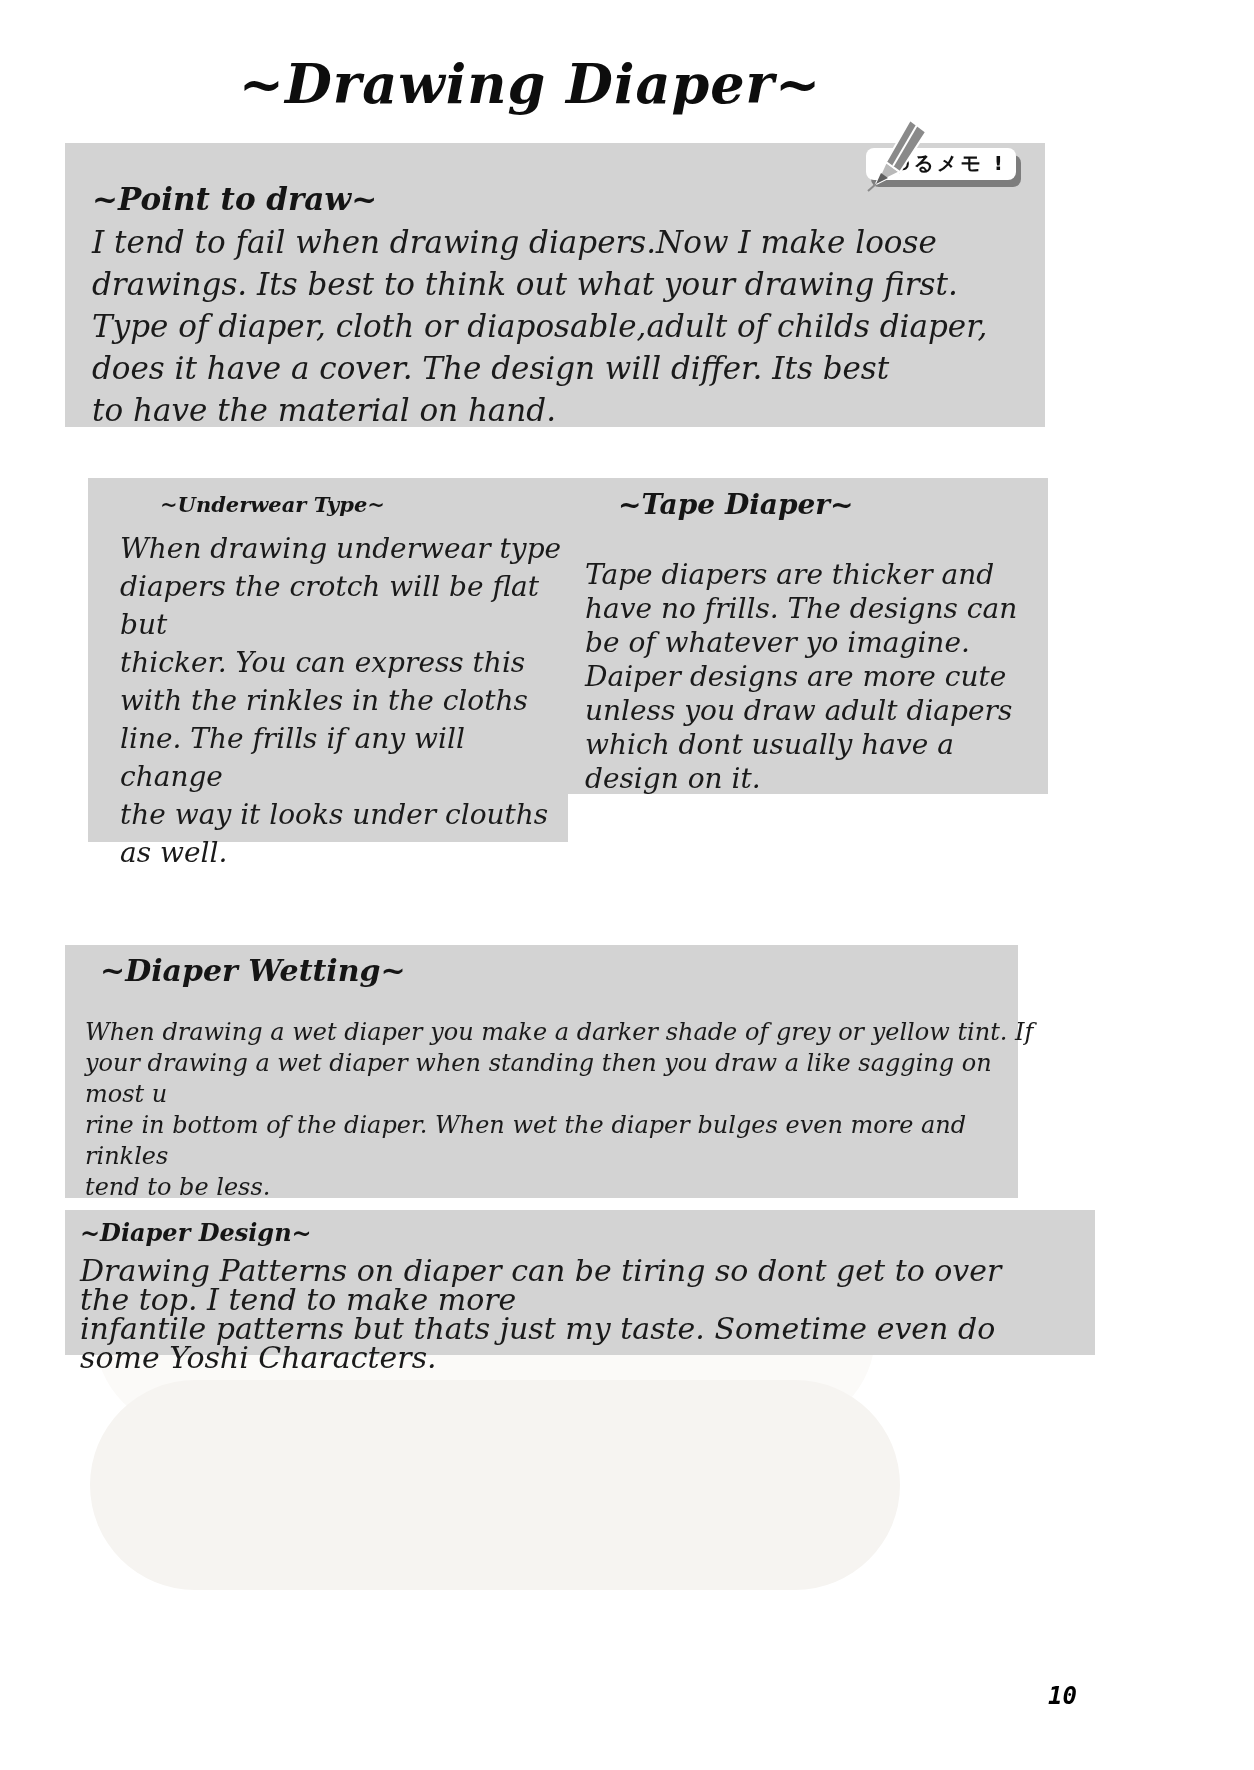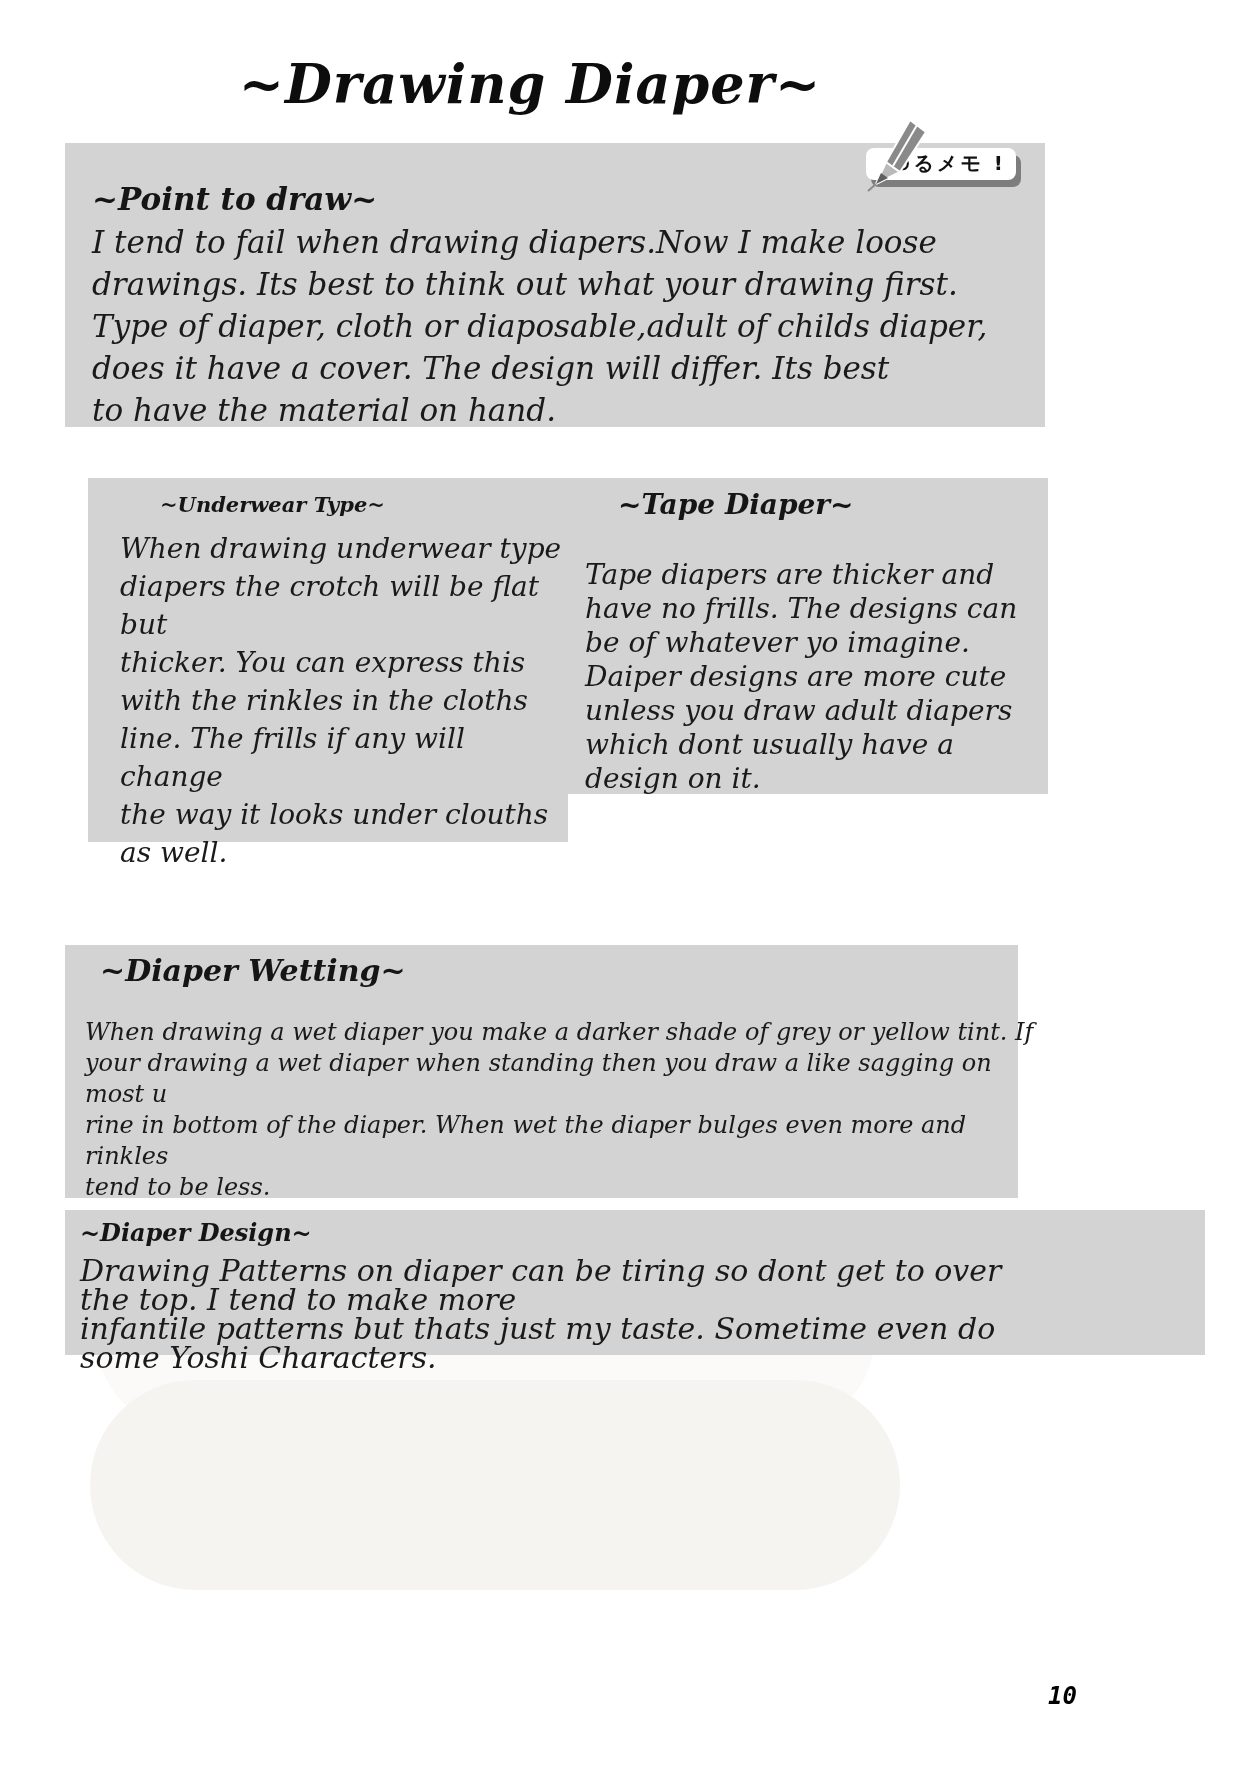--- a/index.html
+++ b/index.html
@@ -23,21 +23,21 @@
     color: #0d0d0d;
   }
   .graybox {
     position: absolute;
     background: #d3d3d3;
   }
   .box-point   { top: 143px; left: 65px;  width: 980px; height: 284px; }
   .box-under   { top: 478px; left: 68px;  width: 480px; height: 364px; margin-left: 20px; }
   .box-tape    { top: 478px; left: 560px; width: 488px; height: 316px; }
   .box-wetting { top: 945px; left: 65px;  width: 953px; height: 253px; }
-  .box-design  { top: 1210px; left: 65px; width: 1140px; height: 145px; }
+  .box-design  { top: 1210px; left: 65px; width: 1030px; height: 145px; }
 
   .heading { font-style: italic; font-weight: bold; color: #151515; }
   .body-text {
     font-style: italic;
     white-space: pre-line;
     color: #1a1a1a;
   }
 
   .h-point   { position: absolute; top: 38px; left: 27px; font-size: 31px; }
   .b-point   { position: absolute; top: 78px; left: 27px; font-size: 31px; line-height: 42px; width: 940px; }

